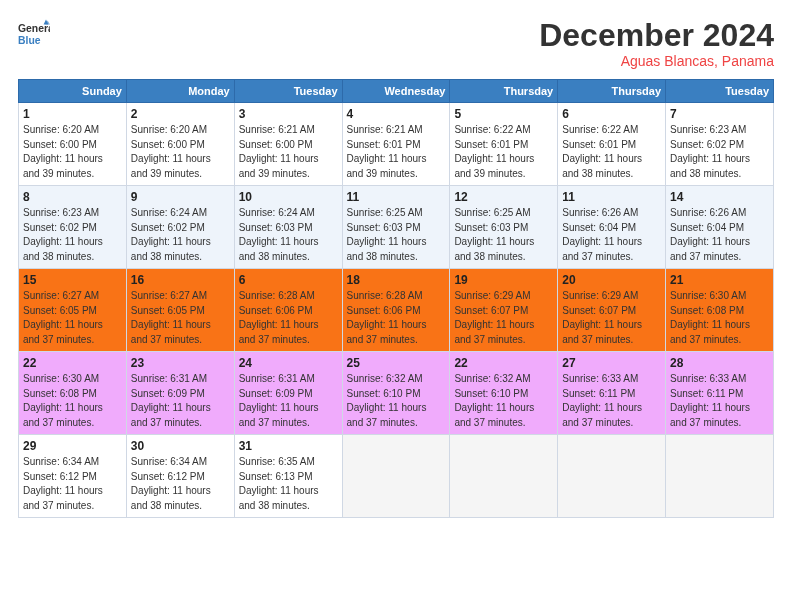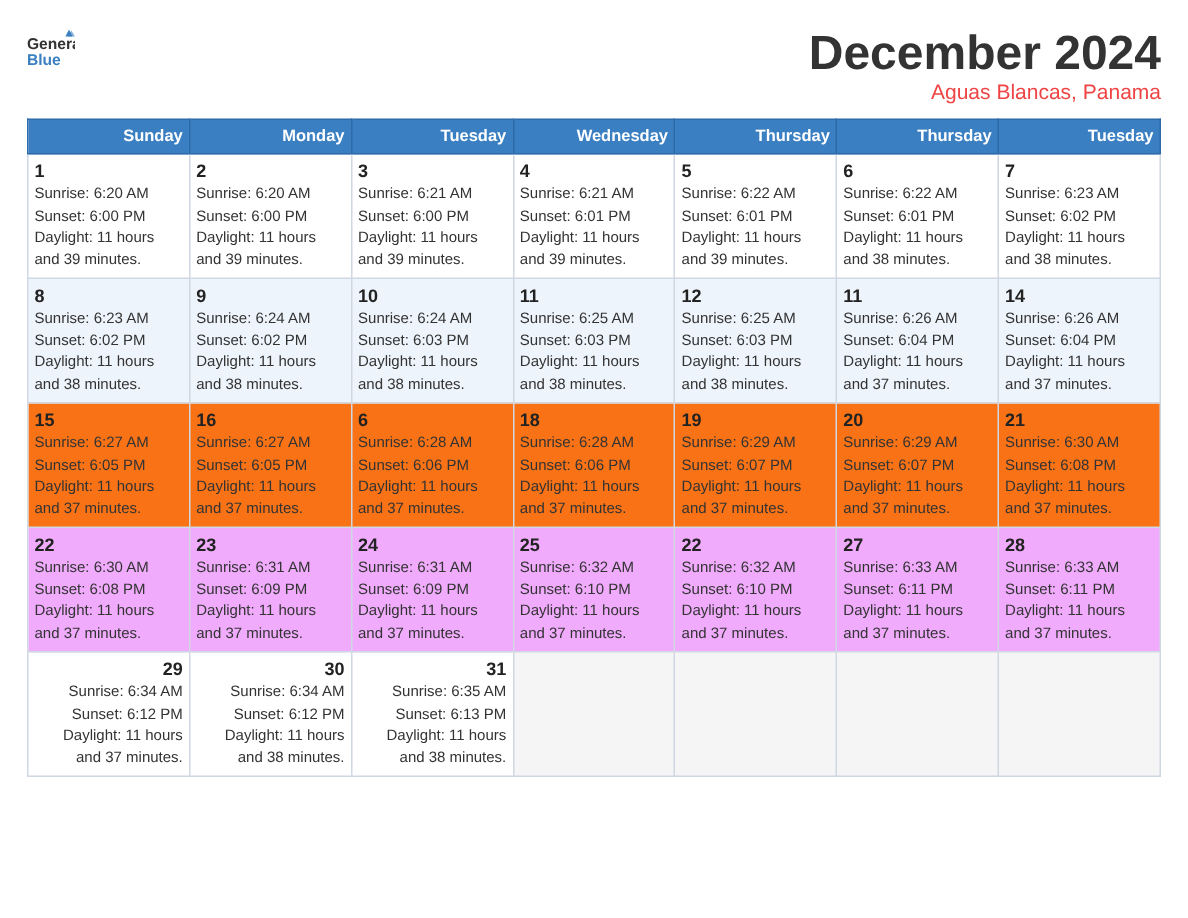--- a/index.html
+++ b/index.html
@@ -236,21 +236,21 @@
           </td>
           <td>
             <span class="day-num">27</span>
             <div class="day-info">Sunrise: 6:33 AM<br>Sunset: 6:11 PM<br>Daylight: 11 hours<br>and 37 minutes.</div>
           </td>
           <td>
             <span class="day-num">28</span>
             <div class="day-info">Sunrise: 6:33 AM<br>Sunset: 6:11 PM<br>Daylight: 11 hours<br>and 37 minutes.</div>
           </td>
         </tr>
-        <tr style="background: rgb(255, 255, 255); text-align: right;">
+        <tr style="background: rgb(255, 255, 255);">
           <td>
             <span class="day-num">29</span>
             <div class="day-info">Sunrise: 6:34 AM<br>Sunset: 6:12 PM<br>Daylight: 11 hours<br>and 37 minutes.</div>
           </td>
           <td>
             <span class="day-num">30</span>
             <div class="day-info">Sunrise: 6:34 AM<br>Sunset: 6:12 PM<br>Daylight: 11 hours<br>and 38 minutes.</div>
           </td>
           <td>
             <span class="day-num">31</span>

